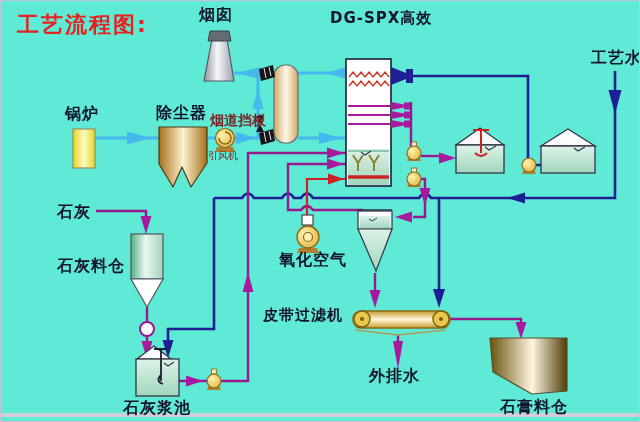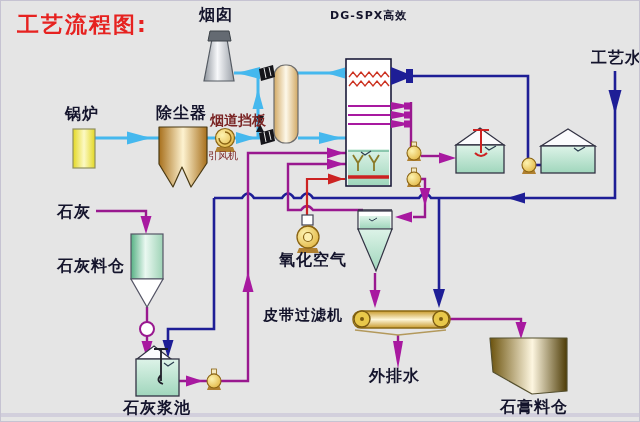--- a/index.html
+++ b/index.html
@@ -1,23 +1,23 @@
 <!DOCTYPE html>
 <html><head>
 <meta charset="utf-8">
 <style>
   html,body{margin:0;padding:0;background:#ffffff;}
-  #stage{position:relative;width:640px;height:422px;background:#e5e5e5;overflow:hidden;
+  #stage{position:relative;width:640px;height:422px;background:#5eead4;overflow:hidden;
          border:1px solid #c6c3d2;box-sizing:border-box;
          font-family:"DejaVu Sans","Liberation Sans",sans-serif;}
   #diagram-svg{position:absolute;left:0;top:0;}
   .lbl{position:absolute;font-weight:bold;color:#14142c;font-size:16px;line-height:1.1;
        white-space:nowrap;letter-spacing:1px;}
   .title{font-size:22px;color:#e62220;letter-spacing:2px;}
-  .hdr{font-size:11px;letter-spacing:1px;}
+  .hdr{font-size:15px;letter-spacing:1px;}
   .small{font-size:14px;color:#7a2424;letter-spacing:0;font-weight:bold;text-align:right;}
   .tiny{font-size:10px;color:#7a2424;letter-spacing:0;font-weight:normal;}
 </style>
 </head>
 <body>
 
 <div id="stage">
 
 <svg id="diagram-svg" width="640" height="422" viewBox="0 0 640 422">
   <defs>

